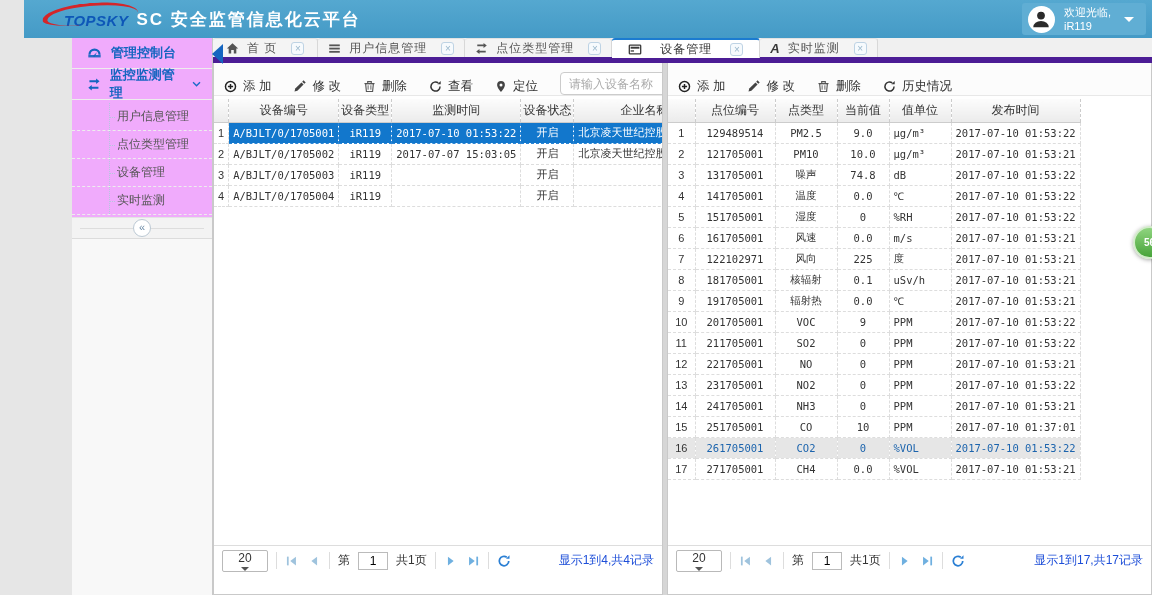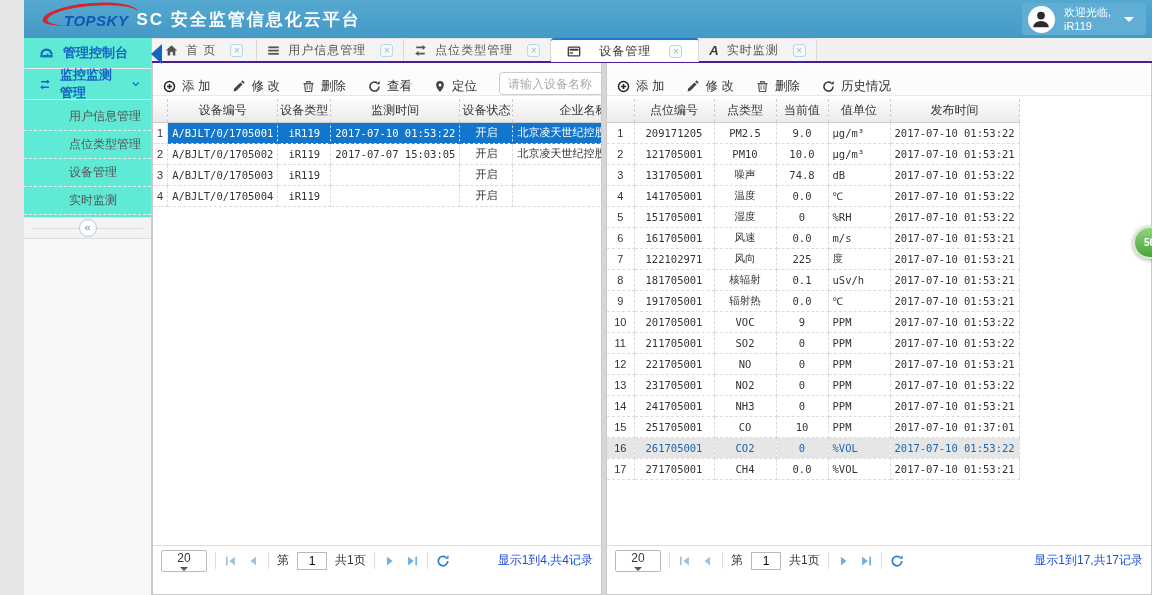--- a/index.html
+++ b/index.html
@@ -15,38 +15,38 @@
       border-radius:50%/62% 62% 38% 38%; transform:rotate(-5deg); }
   .sys-title { color:#fff; font-size:17px; letter-spacing:2px; font-weight:bold; }
   .user-box { position:absolute; right:6px; top:3px; bottom:3px; background:#60aed4; border-radius:3px;
       display:flex; align-items:center; padding:0 12px 0 6px; gap:9px; cursor:pointer; }
   .avatar { width:27px; height:27px; border-radius:50%; background:#fff; display:flex; align-items:center; justify-content:center; overflow:hidden; }
   .welcome { color:#fff; font-size:11px; line-height:1.3; }
   .caret-down { width:0; height:0; border-left:5px solid transparent; border-right:5px solid transparent; border-top:5px solid #fff; margin-left:4px; }
 
   
   .main { display:flex; height:557px; }
-  .sidebar { width:128px; flex:none; background:#5eead4; border-right:1px solid #c9c9c9; position:relative; z-index:20; display:flex; flex-direction:column; }
+  .sidebar { width:141px; flex:none; background:#f0abfc; border-right:1px solid #c9c9c9; position:relative; z-index:20; display:flex; flex-direction:column;margin-left:48px; }
   .side-triangle { position:absolute; right:-11px; top:6px; width:0; height:0;
       border-top:10px solid transparent; border-bottom:10px solid transparent; border-right:11px solid #1565c0; }
   .menu-head, .menu-group { height:31px; display:flex; align-items:center; gap:9px; padding-left:15px;
       color:#1565c0; font-weight:bold; font-size:13px; border-bottom:1px solid #ededed; cursor:pointer; }
   .menu-group .chev { margin-left:auto; margin-right:10px; }
   .submenu { padding:3px 0 2px; }
   .submenu-item { height:28px; display:flex; align-items:center; font-size:12px; color:#555; padding-left:45px; position:relative; cursor:pointer; border-bottom:1px dashed #ededed; }
   .submenu-item::before { content:""; position:absolute; left:37px; top:0; bottom:0; border-left:1px dotted #b4c9de; }
   .submenu-item::after { content:""; position:absolute; left:37px; width:6px; border-top:1px dotted #b4c9de; top:50%; }
   .collapse-bar { height:22px; background:#f3f3f3; border-top:1px solid #e4e4e4; border-bottom:1px solid #dcdcdc; position:relative; display:flex; align-items:center; justify-content:center; }
   .collapse-bar::before { content:""; position:absolute; left:8px; right:8px; top:50%; border-top:1px solid #ddd; }
   .collapse-btn { width:18px; height:18px; border-radius:50%; background:#fff; border:1px solid #bcc9d4; color:#6b8aa6; font-size:11px; display:flex; align-items:center; justify-content:center; z-index:1; cursor:pointer; line-height:1; padding-bottom:1px; }
   .sidebar-fill { flex:1; background:#f8f8f8; }
 
   .content { flex:1; display:flex; flex-direction:column; min-width:0; }
   
-  .tabbar { height:25px; flex:none; background:#f0f0f0; border-bottom:2px solid #4c1d95; display:flex; align-items:stretch; }
+  .tabbar { height:25px; flex:none; background:#f0f0f0; border-bottom:6px solid #4c1d95; display:flex; align-items:stretch; }
   .tab { display:flex; align-items:center; gap:8px; padding:0 10px; font-size:12px; color:#555; background:#f4f4f4;
       border-right:1px solid #d8d8d8; cursor:pointer; position:relative; border-top:1px solid #e2e2e2; border-radius:3px 3px 0 0; }
   .tab .tab-label { letter-spacing:1px; margin-right:6px; }
   .tab.active { background:#fff; border-top:2px solid #1b7bd0; margin-bottom:-1px; color:#333; padding:0 16px; }
   .tab-close { width:13px; height:13px; border:1px solid #bed3e4; border-radius:3px; background:#f6fafd; color:#9ab8cc;
       font-size:10px; line-height:11px; text-align:center; cursor:pointer; }
   .ticon-a { font-weight:bold; font-size:13px; color:#3a3a3a; font-style:italic; line-height:1; }
 
   
   .panels { flex:1; min-height:0; display:flex; gap:4px; background:#d6d6d6; }
@@ -398,21 +398,21 @@
                   <th>点类型</th>
                   <th>当前值</th>
                   <th>值单位</th>
                   <th>发布时间</th>
                 </tr>
               </thead>
               <tbody>
 
                   <tr>
                     <td class="c">1</td>
-                    <td class="c mono">209171205</td>
+                    <td class="c mono">129489514</td>
                     <td class="c mono">PM2.5</td>
                     <td class="r mono">9.0</td>
                     <td class="l mono">μg/m³</td>
                     <td class="c mono">2017-07-10 01:53:22</td>
                   </tr>
 
                   <tr>
                     <td class="c">2</td>
                     <td class="c mono">121705001</td>
                     <td class="c mono">PM10</td>

